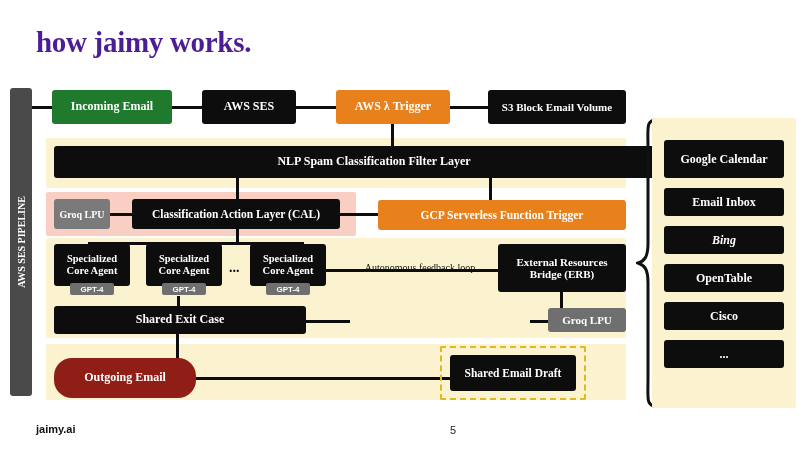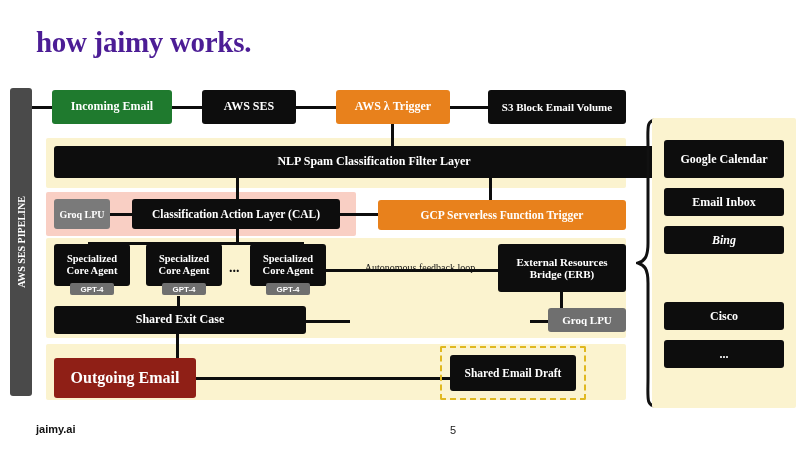--- a/index.html
+++ b/index.html
@@ -260,35 +260,36 @@
 
   <div class="tiny-label" style="left:340px; top:262px; width:160px;">Autonomous feedback loop</div>
 
   <div class="node black" style="left:498px; top:244px; width:128px; height:48px; font-size:11px;">External Resources Bridge (ERB)</div>
 
   <div class="node black" style="left:54px; top:306px; width:252px; height:28px; font-size:12px;">Shared Exit Case</div>
 
 
   <div class="node grayflat" style="left:548px; top:308px; width:78px; height:24px; font-size:11px;">Groq LPU</div>
 
-  <div class="node darkred" style="left:54px; top:358px; width:142px; height:40px; font-size:16px;">Outgoing Email</div>
+  <div class="node darkred" style="left:54px; top:358px; width:142px; height:40px; font-size:12px;border-radius:18px;">Outgoing Email</div>
 
   <div class="dashed-sel" style="left:440px; top:346px; width:146px; height:54px;"></div>
   <div class="node black" style="left:450px; top:355px; width:126px; height:36px; font-size:11.5px;">Shared Email Draft</div>
 
   <div class="brace">
     <svg width="22" height="290" viewBox="0 0 22 290" aria-hidden="true">
       <path d="M20 2 C10 2, 12 10, 12 30 L12 125 C12 140, 8 143, 2 145 C8 147, 12 150, 12 165 L12 260 C12 280, 10 288, 20 288" fill="none" stroke="#111111" stroke-width="3"></path>
     </svg>
   </div>
 
   <div class="right-panel">
     <div class="right-item" style="top:22px; height:38px;">Google Calendar</div>
     <div class="right-item" style="top:70px; height:28px;">Email Inbox</div>
     <div class="right-item" style="top:108px; height:28px;font-style:italic;">Bing</div>
+    <div class="right-item" style="top:146px; height:28px;">OpenTable</div>
     <div class="right-item" style="top:184px; height:28px;">Cisco</div>
     <div class="right-item" style="top:222px; height:28px;">...</div>
   </div>
 
   <div class="footer-left">jaimy.ai</div>
   <div class="footer-page">5</div>
 
 </div>
 
 </body></html>

